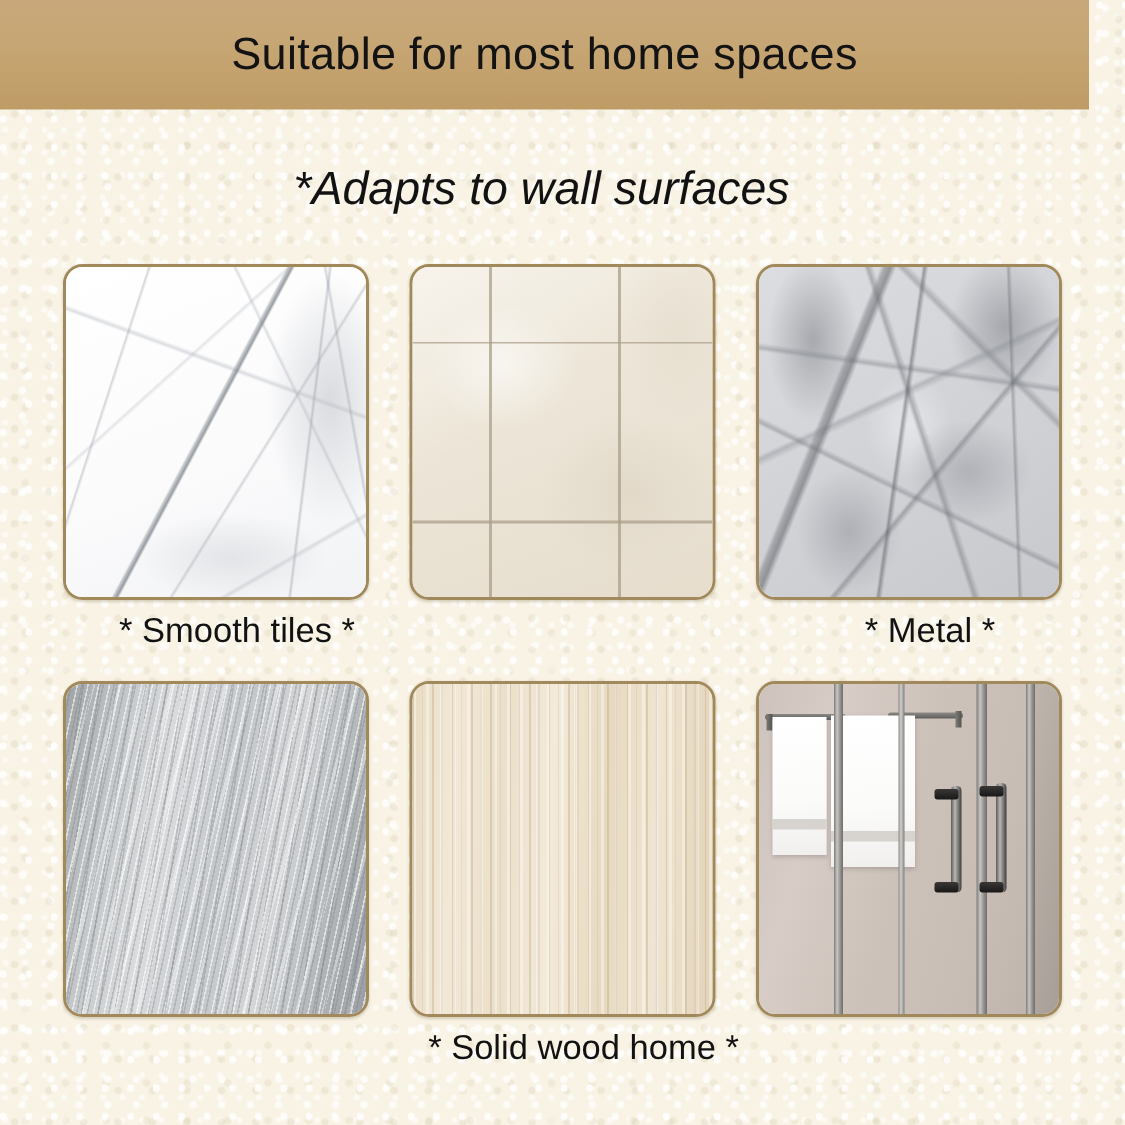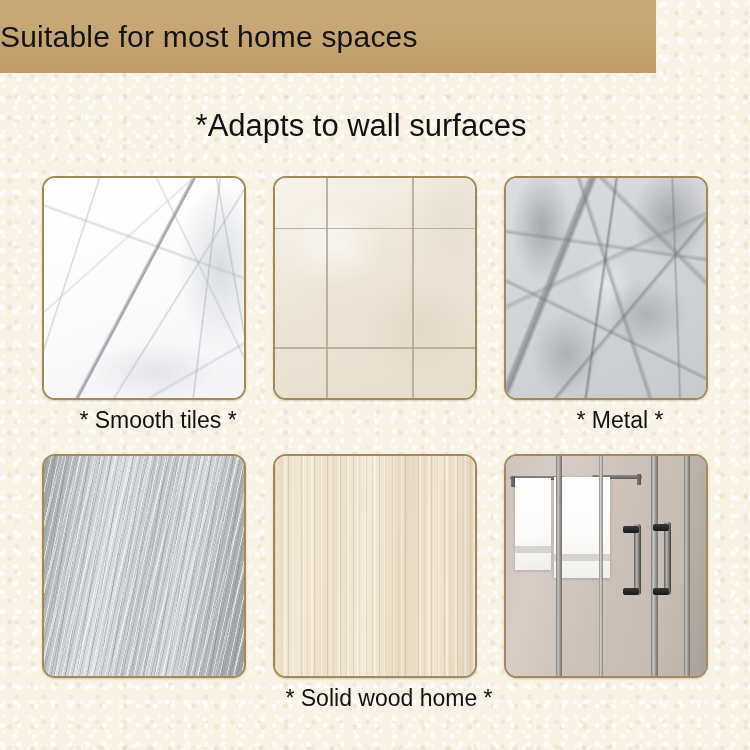--- a/index.html
+++ b/index.html
@@ -29,44 +29,46 @@
       linear-gradient(#f8f3e5, #f8f3e5);
     background-size: 17px 19px, 23px 21px, 19px 17px, 27px 25px, 13px 15px, 100% 100%;
     box-sizing: border-box;
   }
 
   
   .header-band {
     position: absolute;
     left: 0;
     top: 0;
-    width: 656px;
+    width: 726px;
     height: 73px;
     background: linear-gradient(180deg, #c8a87a 0%, #c6a674 40%, #bf9c66 100%);
     display: flex;
     align-items: center;
+    justify-content: center;
   }
   .header-title {
     font-size: 30px;
     color: #131313;
     letter-spacing: 0.2px;
     white-space: nowrap;
     font-weight: 400;
   }
 
   
   .subtitle {
     position: absolute;
     left: 0;
     top: 108px;
     width: 722px;
     text-align: center;
     font-size: 31px;
     color: #121212;
     white-space: nowrap;
+    font-style: italic;
   }
 
   
   .grid {
     position: absolute;
     left: 42px;
     top: 176px;
     width: 666px;
     display: grid;
     grid-template-columns: repeat(3, 204px);

